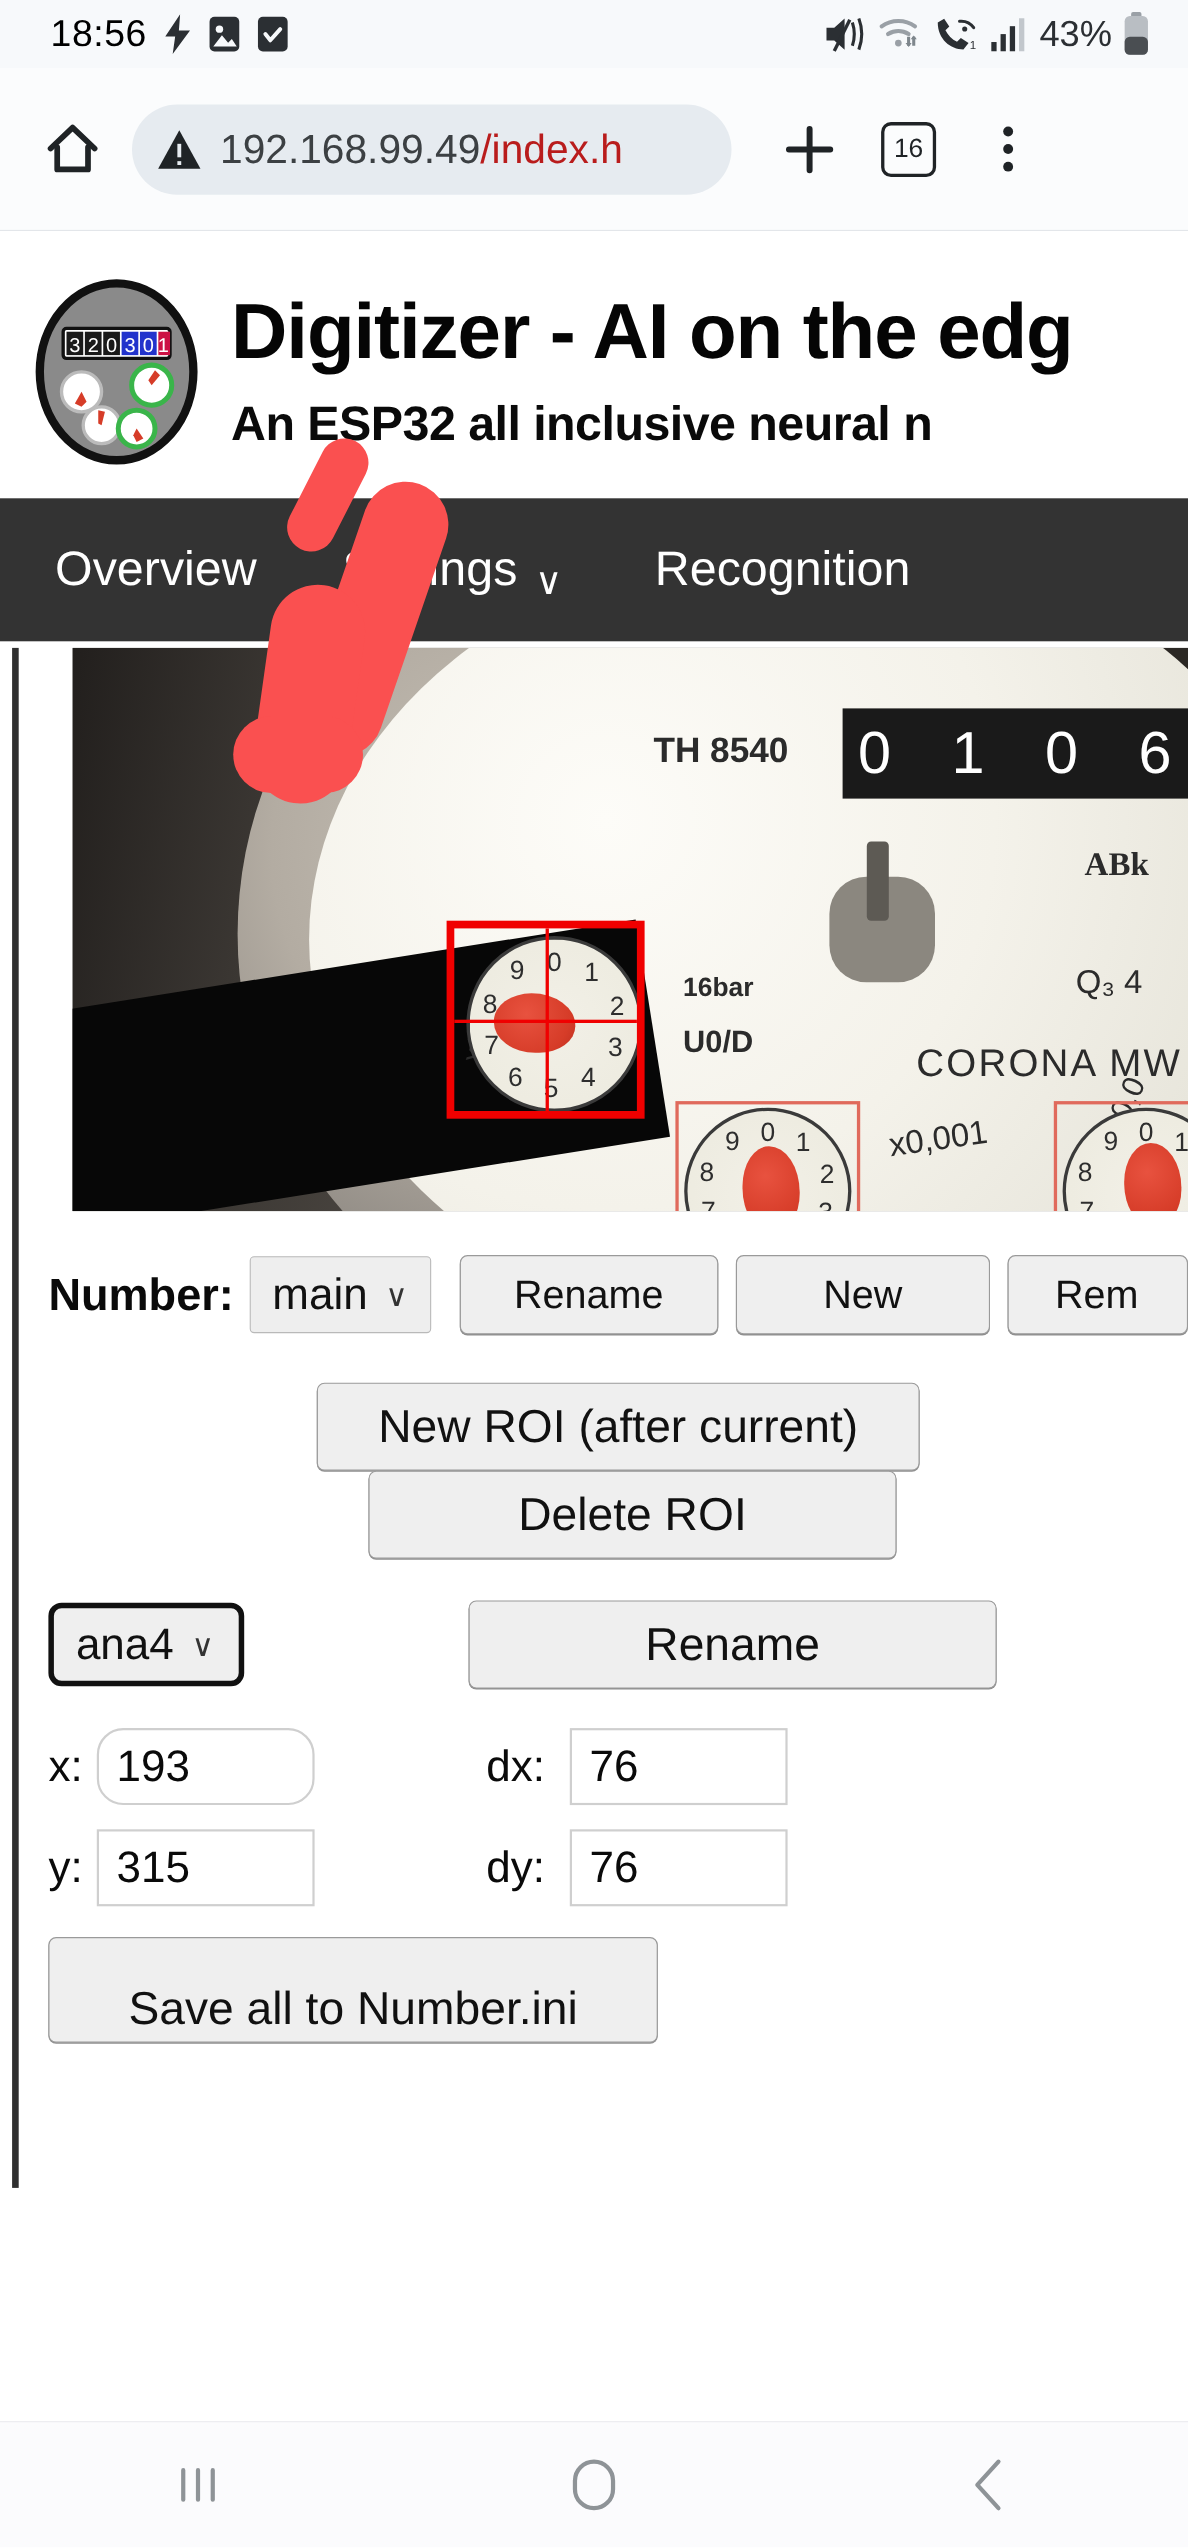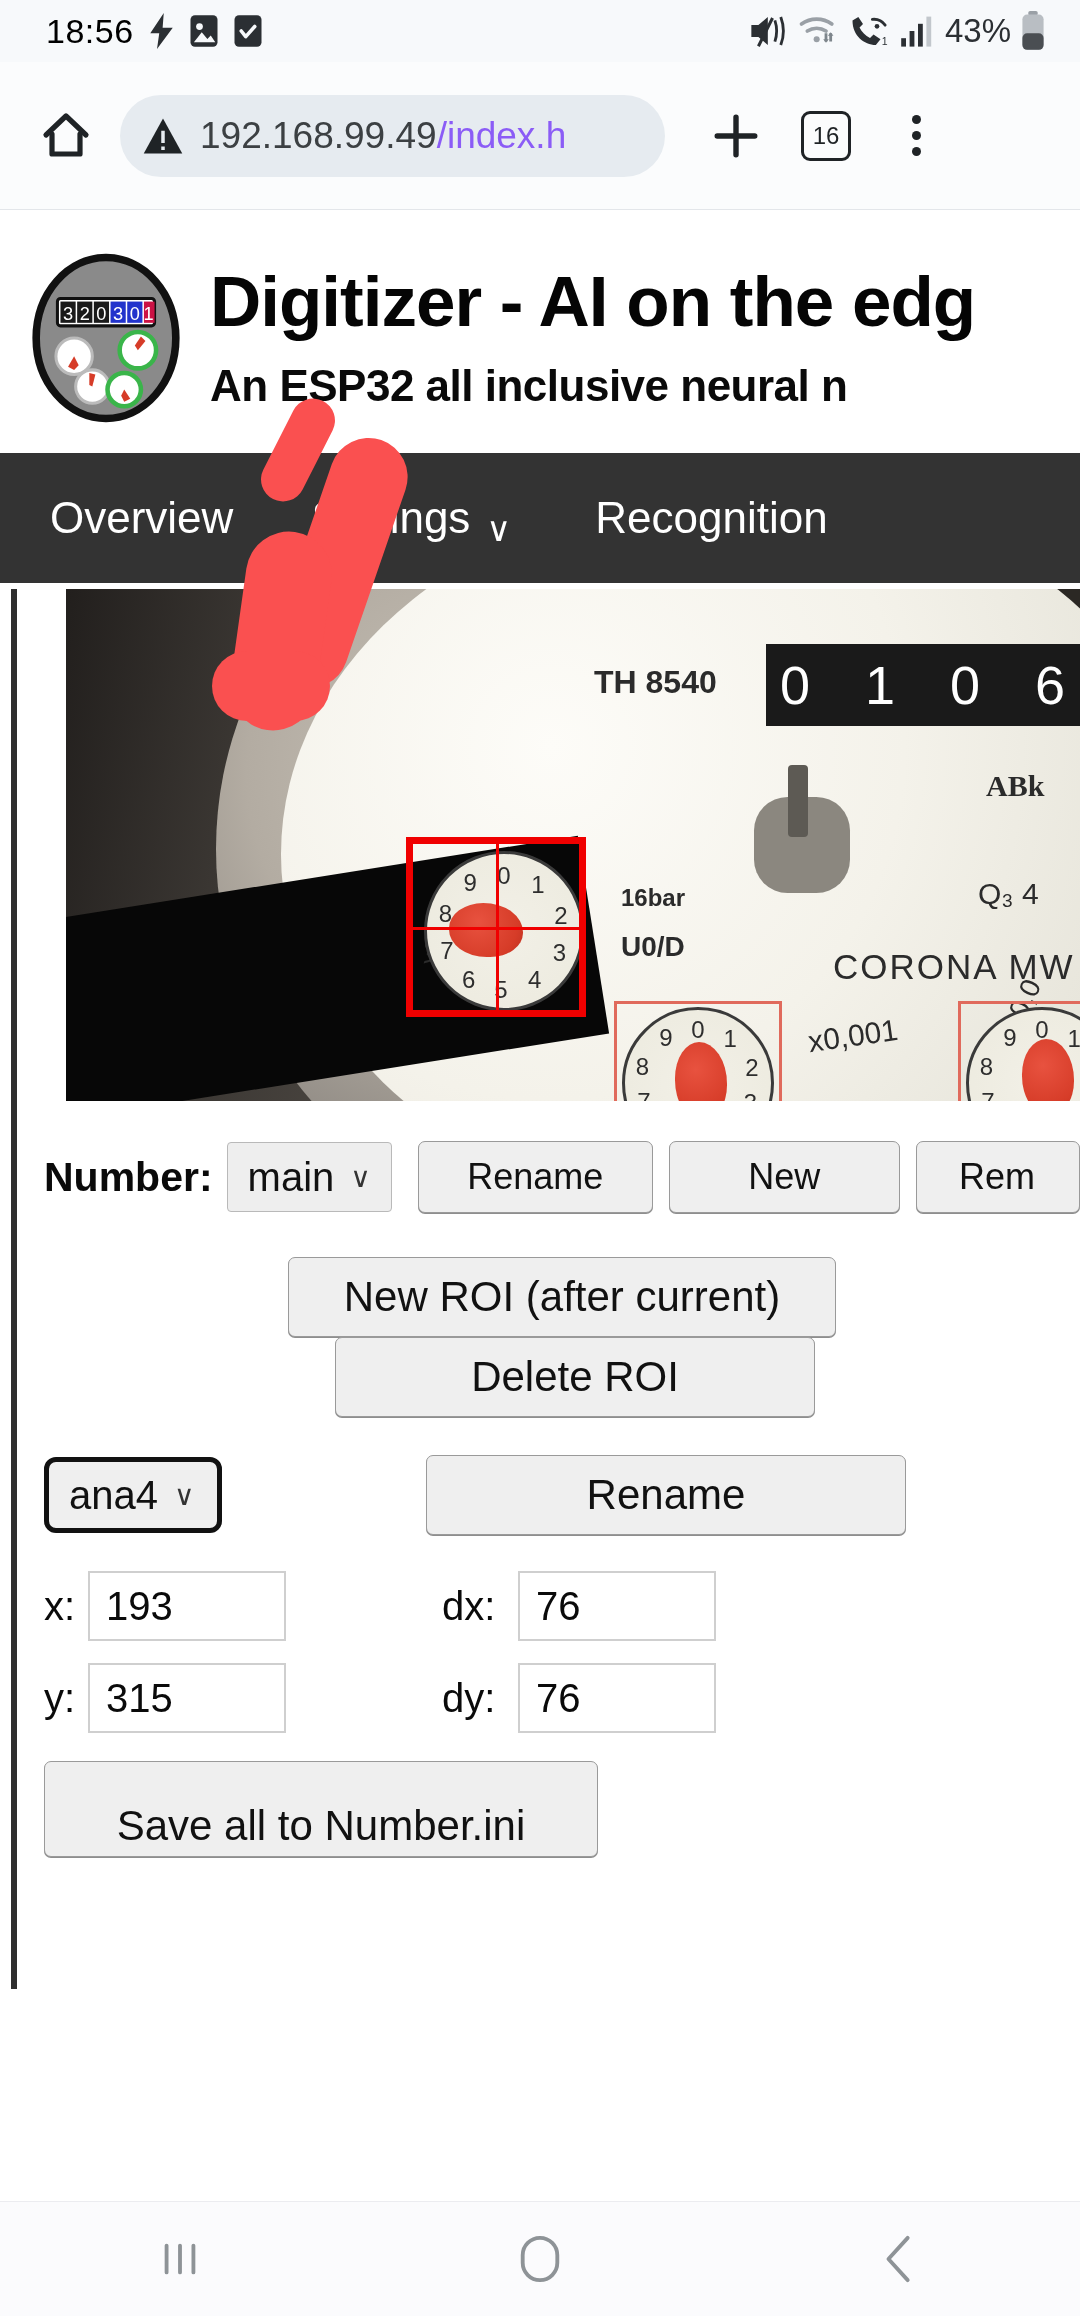--- a/index.html
+++ b/index.html
@@ -35,21 +35,21 @@
   .urlpill {
     flex:0 0 auto; width:545px; height:82px; margin-left:12px;
     background:#e6ebf0; border-radius:42px;
     display:flex; align-items:center; padding:0 22px; overflow:hidden;
   }
   .url-warn { flex:0 0 auto; margin-right:16px; display:flex; align-items:center;}
   .url-text {
     font-size:37px; color:#3c4043; white-space:nowrap; overflow:hidden;
     font-family:"Liberation Sans", sans-serif;
   }
-  .url-text .dim { color:#8b5cf6; }
+  .url-text .dim { color:#b91c1c; }
   .tb-btn { width:90px; height:90px; display:flex; align-items:center; justify-content:center; }
   .tabcount {
     width:50px; height:50px; border:3.5px solid #1f2326; border-radius:9px;
     display:flex; align-items:center; justify-content:center;
     font-size:24px; color:#1f2326; font-family:"Liberation Sans", sans-serif;
   }
   .kebab { display:flex; flex-direction:column; gap:7px; align-items:center;}
   .kebab i { width:9px; height:9px; background:#1f2326; border-radius:50%; display:block;}
 
   
@@ -424,21 +424,21 @@
         <div class="row" style="margin-top:38px;">
           <div class="sel sel-focus" style="width:178px;">
             <span>ana4</span>
             <span class="chev">∨</span>
           </div>
           <div class="btn btn-lg" style="width:480px; margin-left:204px;">Rename</div>
         </div>
 
         <div class="row" style="margin-top:36px;">
           <span class="lbl-sm" style="width:44px;">x:</span>
-          <div class="inp" style="width:198px;">193</div>
+          <div class="inp" style="width:198px;border-radius:24px;">193</div>
           <span class="lbl-sm" style="margin-left:156px; width:76px;">dx:</span>
           <div class="inp" style="width:198px;">76</div>
         </div>
 
         <div class="row" style="margin-top:22px;">
           <span class="lbl-sm" style="width:44px;">y:</span>
           <div class="inp" style="width:198px;">315</div>
           <span class="lbl-sm" style="margin-left:156px; width:76px;">dy:</span>
           <div class="inp" style="width:198px;">76</div>
         </div>

